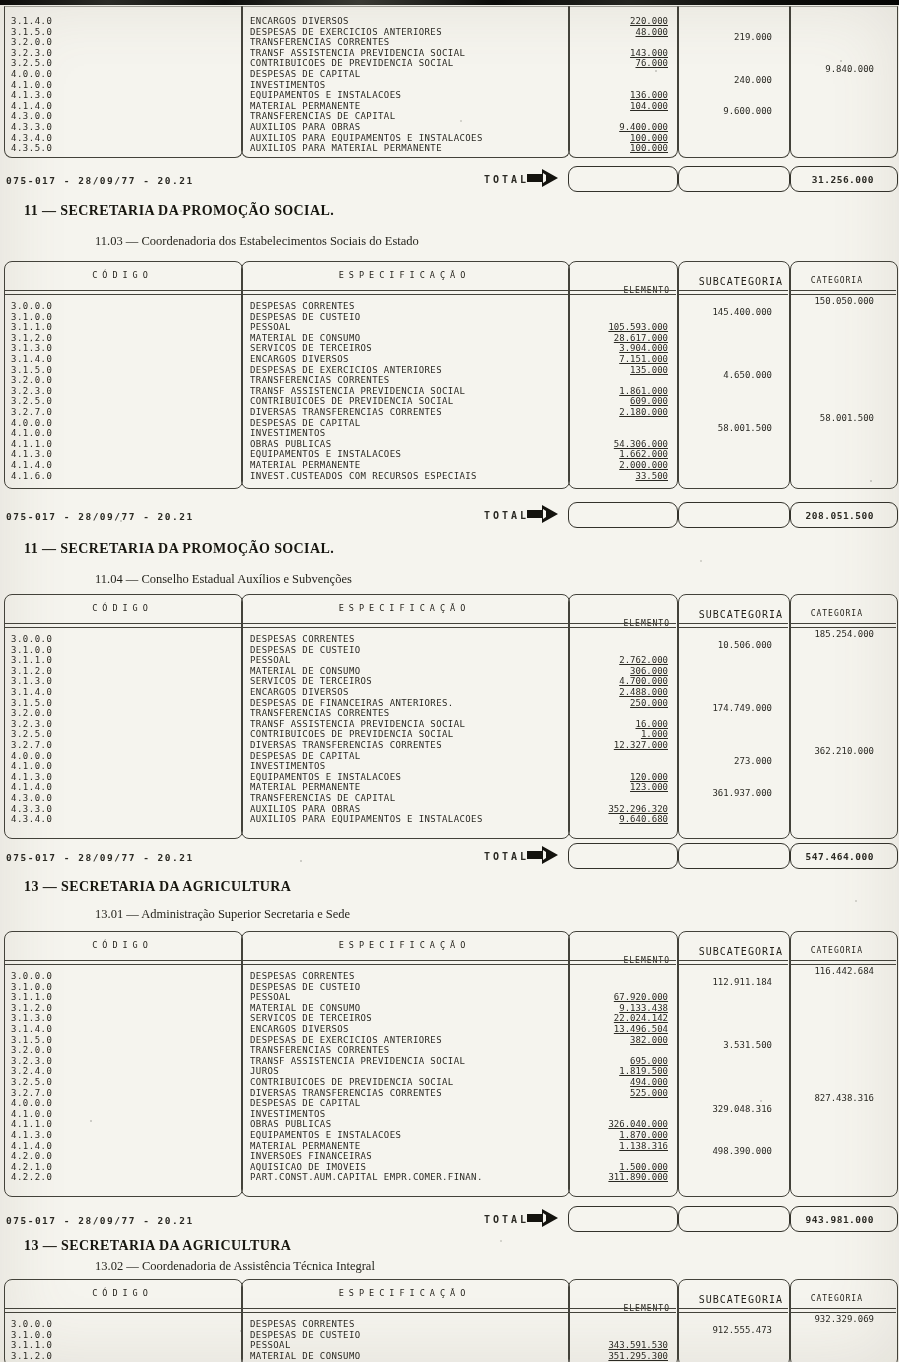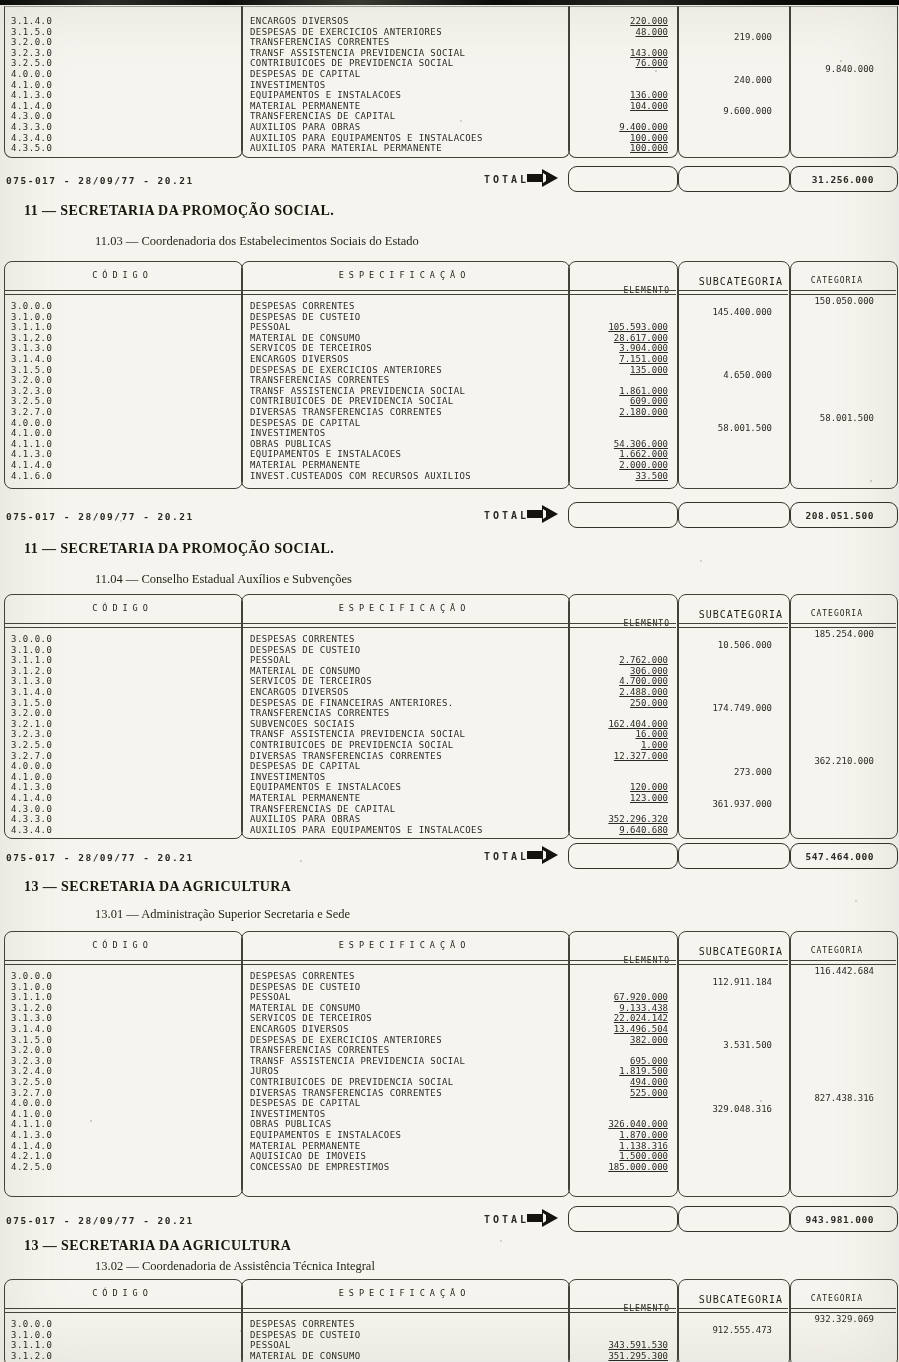--- a/index.html
+++ b/index.html
@@ -118,21 +118,21 @@
         <div class="row"><span class="cv code">3.1.5.0</span><span class="cv spec">DESPESAS DE EXERCICIOS ANTERIORES</span><span class="cv elem">135.000</span></div>
         <div class="row"><span class="cv code">3.2.0.0</span><span class="cv spec">TRANSFERENCIAS CORRENTES</span><span class="cv sub">4.650.000</span></div>
         <div class="row"><span class="cv code">3.2.3.0</span><span class="cv spec">TRANSF ASSISTENCIA PREVIDENCIA SOCIAL</span><span class="cv elem">1.861.000</span></div>
         <div class="row"><span class="cv code">3.2.5.0</span><span class="cv spec">CONTRIBUICOES DE PREVIDENCIA SOCIAL</span><span class="cv elem">609.000</span></div>
         <div class="row"><span class="cv code">3.2.7.0</span><span class="cv spec">DIVERSAS TRANSFERENCIAS CORRENTES</span><span class="cv elem">2.180.000</span></div>
         <div class="row"><span class="cv code">4.0.0.0</span><span class="cv spec">DESPESAS DE CAPITAL</span><span class="cv cat">58.001.500</span></div>
         <div class="row"><span class="cv code">4.1.0.0</span><span class="cv spec">INVESTIMENTOS</span><span class="cv sub">58.001.500</span></div>
         <div class="row"><span class="cv code">4.1.1.0</span><span class="cv spec">OBRAS PUBLICAS</span><span class="cv elem">54.306.000</span></div>
         <div class="row"><span class="cv code">4.1.3.0</span><span class="cv spec">EQUIPAMENTOS E INSTALACOES</span><span class="cv elem">1.662.000</span></div>
         <div class="row"><span class="cv code">4.1.4.0</span><span class="cv spec">MATERIAL PERMANENTE</span><span class="cv elem">2.000.000</span></div>
-        <div class="row"><span class="cv code">4.1.6.0</span><span class="cv spec">INVEST.CUSTEADOS COM RECURSOS AUXILIOS</span><span class="cv elem">33.500</span></div>
+        <div class="row"><span class="cv code">4.1.6.0</span><span class="cv spec">INVEST.CUSTEADOS COM RECURSOS ESPECIAIS</span><span class="cv elem">33.500</span></div>
       </div>
     </div>
   <div class="tfooter" style="top:502px;">
     <span class="f-ref">075-017 - 28/09/77 - 20.21</span>
     <span class="f-total-label">TOTAL</span>
     <svg class="f-arrow" width="34" height="20" viewBox="0 0 34 20">
       <polygon points="0,6 15,6 15,1 31,10 15,19 15,14 0,14" fill="#14130e"></polygon>
       <polygon points="16,5 19,7 19,13 16,15" fill="#f5f4ee"></polygon>
     </svg>
     <div class="f-box" style="left:568px;width:108px;"></div>
@@ -161,21 +161,20 @@
       <div class="hrule" style="left: 790px; width: 106px;"></div>
       <div class="rows" style="top: 40px;">
         <div class="row"><span class="cv code">3.0.0.0</span><span class="cv spec">DESPESAS CORRENTES</span><span class="cv cat">185.254.000</span></div>
         <div class="row"><span class="cv code">3.1.0.0</span><span class="cv spec">DESPESAS DE CUSTEIO</span><span class="cv sub">10.506.000</span></div>
         <div class="row"><span class="cv code">3.1.1.0</span><span class="cv spec">PESSOAL</span><span class="cv elem">2.762.000</span></div>
         <div class="row"><span class="cv code">3.1.2.0</span><span class="cv spec">MATERIAL DE CONSUMO</span><span class="cv elem">306.000</span></div>
         <div class="row"><span class="cv code">3.1.3.0</span><span class="cv spec">SERVICOS DE TERCEIROS</span><span class="cv elem">4.700.000</span></div>
         <div class="row"><span class="cv code">3.1.4.0</span><span class="cv spec">ENCARGOS DIVERSOS</span><span class="cv elem">2.488.000</span></div>
         <div class="row"><span class="cv code">3.1.5.0</span><span class="cv spec">DESPESAS DE FINANCEIRAS ANTERIORES.</span><span class="cv elem">250.000</span></div>
         <div class="row"><span class="cv code">3.2.0.0</span><span class="cv spec">TRANSFERENCIAS CORRENTES</span><span class="cv sub">174.749.000</span></div>
-        <div class="row"><span class="cv code">3.2.1.0</span><span class="cv spec">SUBVENCOES SOCIAIS</span><span class="cv elem">162.404.000</span></div>
         <div class="row"><span class="cv code">3.2.3.0</span><span class="cv spec">TRANSF ASSISTENCIA PREVIDENCIA SOCIAL</span><span class="cv elem">16.000</span></div>
         <div class="row"><span class="cv code">3.2.5.0</span><span class="cv spec">CONTRIBUICOES DE PREVIDENCIA SOCIAL</span><span class="cv elem">1.000</span></div>
         <div class="row"><span class="cv code">3.2.7.0</span><span class="cv spec">DIVERSAS TRANSFERENCIAS CORRENTES</span><span class="cv elem">12.327.000</span></div>
         <div class="row"><span class="cv code">4.0.0.0</span><span class="cv spec">DESPESAS DE CAPITAL</span><span class="cv cat">362.210.000</span></div>
         <div class="row"><span class="cv code">4.1.0.0</span><span class="cv spec">INVESTIMENTOS</span><span class="cv sub">273.000</span></div>
         <div class="row"><span class="cv code">4.1.3.0</span><span class="cv spec">EQUIPAMENTOS E INSTALACOES</span><span class="cv elem">120.000</span></div>
         <div class="row"><span class="cv code">4.1.4.0</span><span class="cv spec">MATERIAL PERMANENTE</span><span class="cv elem">123.000</span></div>
         <div class="row"><span class="cv code">4.3.0.0</span><span class="cv spec">TRANSFERENCIAS DE CAPITAL</span><span class="cv sub">361.937.000</span></div>
         <div class="row"><span class="cv code">4.3.3.0</span><span class="cv spec">AUXILIOS PARA OBRAS</span><span class="cv elem">352.296.320</span></div>
         <div class="row"><span class="cv code">4.3.4.0</span><span class="cv spec">AUXILIOS PARA EQUIPAMENTOS E INSTALACOES</span><span class="cv elem">9.640.680</span></div>
@@ -223,22 +222,23 @@
         <div class="row"><span class="cv code">3.2.0.0</span><span class="cv spec">TRANSFERENCIAS CORRENTES</span><span class="cv sub">3.531.500</span></div>
         <div class="row"><span class="cv code">3.2.3.0</span><span class="cv spec">TRANSF ASSISTENCIA PREVIDENCIA SOCIAL</span><span class="cv elem">695.000</span></div>
         <div class="row"><span class="cv code">3.2.4.0</span><span class="cv spec">JUROS</span><span class="cv elem">1.819.500</span></div>
         <div class="row"><span class="cv code">3.2.5.0</span><span class="cv spec">CONTRIBUICOES DE PREVIDENCIA SOCIAL</span><span class="cv elem">494.000</span></div>
         <div class="row"><span class="cv code">3.2.7.0</span><span class="cv spec">DIVERSAS TRANSFERENCIAS CORRENTES</span><span class="cv elem">525.000</span></div>
         <div class="row"><span class="cv code">4.0.0.0</span><span class="cv spec">DESPESAS DE CAPITAL</span><span class="cv cat">827.438.316</span></div>
         <div class="row"><span class="cv code">4.1.0.0</span><span class="cv spec">INVESTIMENTOS</span><span class="cv sub">329.048.316</span></div>
         <div class="row"><span class="cv code">4.1.1.0</span><span class="cv spec">OBRAS PUBLICAS</span><span class="cv elem">326.040.000</span></div>
         <div class="row"><span class="cv code">4.1.3.0</span><span class="cv spec">EQUIPAMENTOS E INSTALACOES</span><span class="cv elem">1.870.000</span></div>
         <div class="row"><span class="cv code">4.1.4.0</span><span class="cv spec">MATERIAL PERMANENTE</span><span class="cv elem">1.138.316</span></div>
+        <div class="row"><span class="cv code">4.2.0.0</span><span class="cv spec">INVERSOES FINANCEIRAS</span><span class="cv sub">498.390.000</span></div>
         <div class="row"><span class="cv code">4.2.1.0</span><span class="cv spec">AQUISICAO DE IMOVEIS</span><span class="cv elem">1.500.000</span></div>
-        <div class="row"><span class="cv code">4.2.5.0</span><span class="cv spec">CONCESSAO DE EMPRESTIMOS</span><span class="cv elem">185.000.000</span></div>
+        <div class="row"><span class="cv code">4.2.2.0</span><span class="cv spec">PART.CONST.AUM.CAPITAL EMPR.COMER.FINAN.</span><span class="cv elem">311.890.000</span></div>
       </div>
     </div>
   <div class="tfooter" style="top:1206px;">
     <span class="f-ref">075-017 - 28/09/77 - 20.21</span>
     <span class="f-total-label">TOTAL</span>
     <svg class="f-arrow" width="34" height="20" viewBox="0 0 34 20">
       <polygon points="0,6 15,6 15,1 31,10 15,19 15,14 0,14" fill="#14130e"></polygon>
       <polygon points="16,5 19,7 19,13 16,15" fill="#f5f4ee"></polygon>
     </svg>
     <div class="f-box" style="left:568px;width:108px;"></div>

